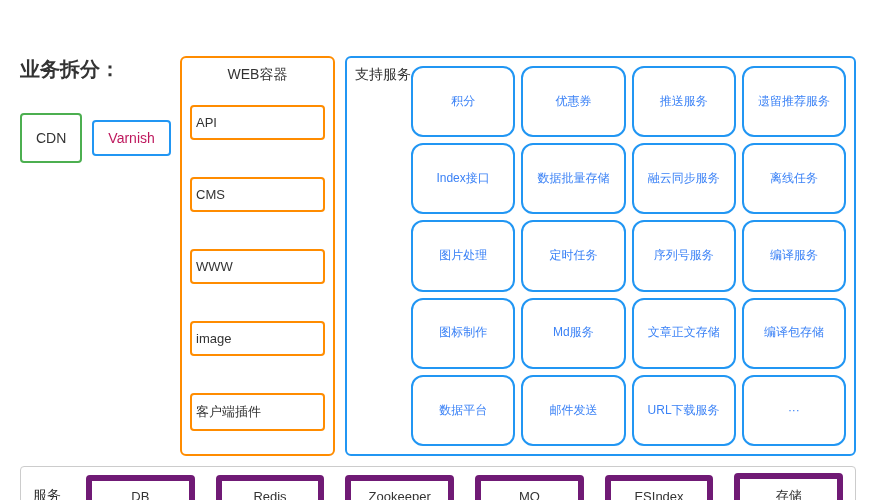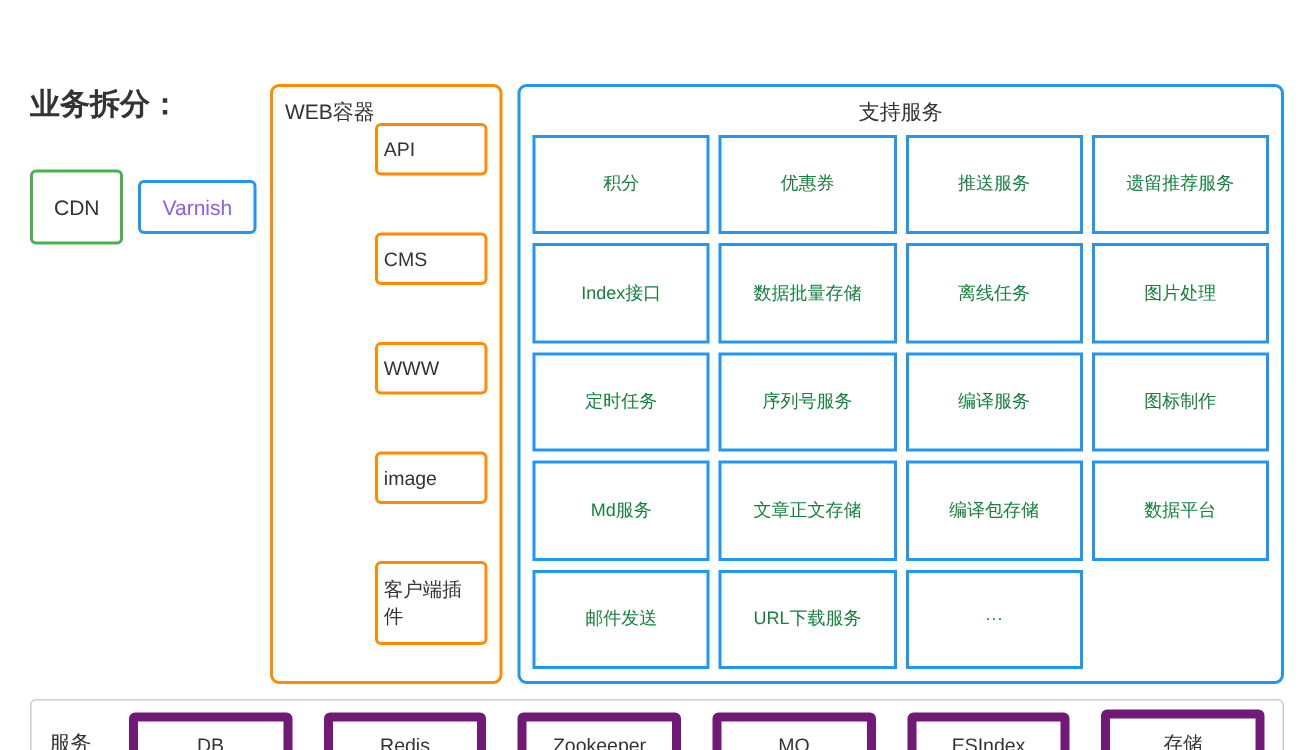--- a/index.html
+++ b/index.html
@@ -59,32 +59,32 @@
       font-size: 14px;
       color: #333;
       text-align: center;
     }
 
     .varnish-box {
       border: 2px solid #2196F3;
       border-radius: 4px;
       padding: 8px 14px;
       font-size: 14px;
-      color: #8b5cf6;
+      color: #be185d;
     }
 
     
     .web-container-panel {
       border: 2px solid #FF8C00;
       border-radius: 6px;
       padding: 8px;
       width: 155px;
       flex-shrink: 0;
       display: flex;
-      flex-direction: row;
+      flex-direction: column;
       gap: 0;
     }
 
     .panel-title {
       text-align: center;
       font-size: 14px;
       color: #333;
       margin-bottom: 6px;
     }
 
@@ -105,44 +105,43 @@
     }
 
     
     .support-panel {
       border: 2px solid #2196F3;
       border-radius: 6px;
       padding: 8px;
       flex: 1;
       margin-left: 10px;
       display: flex;
-      flex-direction: column;
     }
 
     .support-title {
       text-align: center;
       font-size: 14px;
       color: #333;
       margin-bottom: 6px;
     }
 
     .support-grid {
       display: grid;
       grid-template-columns: repeat(4, 1fr);
       gap: 6px;
       flex: 1;
     }
 
     .support-item-box {
       border: 2px solid #2196F3;
-      border-radius: 0;
+      border-radius: 12px;
       padding: 6px 4px;
       text-align: center;
       font-size: 12px;
-      color: #15803d;
+      color: #3b82f6;
       display: flex;
       align-items: center;
       justify-content: center;
       line-height: 1.3;
     }
 
     
     .bottom-section {
       border: 1px solid #ccc;
       border-radius: 4px;
@@ -200,20 +199,21 @@
     <div class="support-panel">
       <div class="support-title">支持服务</div>
       <div class="support-grid">
 
       <div class="support-item-box">积分</div>
           <div class="support-item-box">优惠券</div>
           <div class="support-item-box">推送服务</div>
           <div class="support-item-box">遗留推荐服务</div>
           <div class="support-item-box">Index接口</div>
           <div class="support-item-box">数据批量存储</div>
+          <div class="support-item-box">融云同步服务</div>
           <div class="support-item-box">离线任务</div>
           <div class="support-item-box">图片处理</div>
           <div class="support-item-box">定时任务</div>
           <div class="support-item-box">序列号服务</div>
           <div class="support-item-box">编译服务</div>
           <div class="support-item-box">图标制作</div>
           <div class="support-item-box">Md服务</div>
           <div class="support-item-box">文章正文存储</div>
           <div class="support-item-box">编译包存储</div>
           <div class="support-item-box">数据平台</div>

